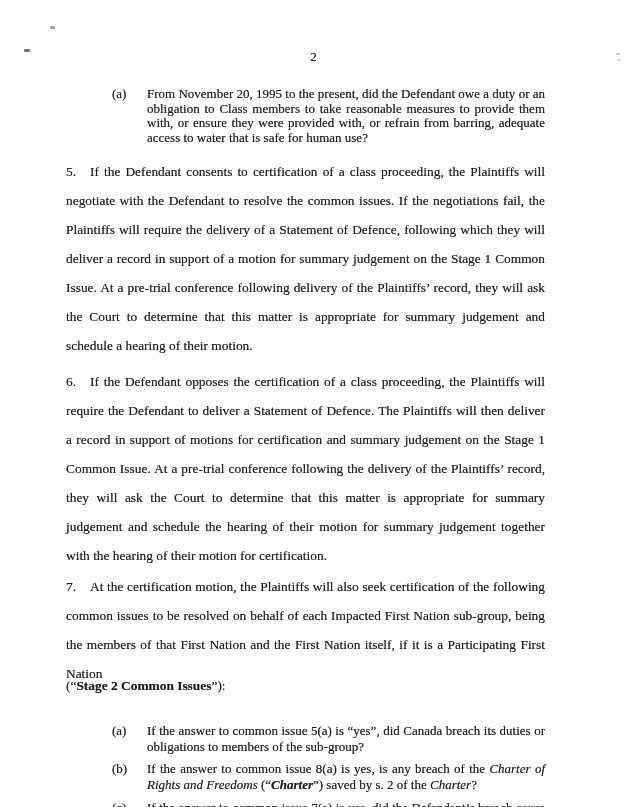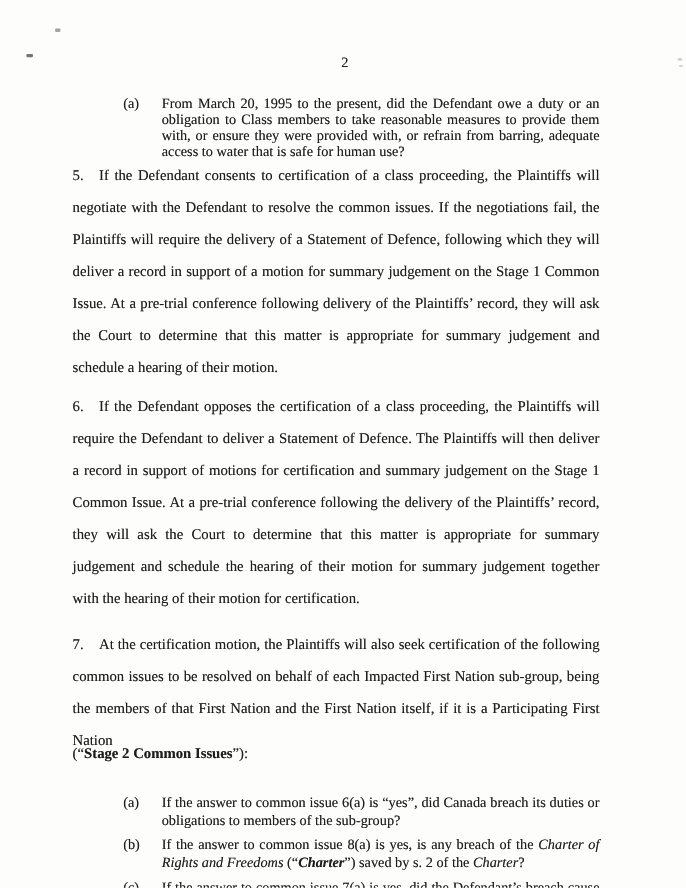--- a/index.html
+++ b/index.html
@@ -32,23 +32,23 @@
   .subitem .sub-label { flex: 0 0 35px; }
   .subitem .sub-text { flex: 1 1 auto; text-align: justify; }
   .subitem.top { margin-top: 24px; line-height: 14.5px; }
   .body-para {
     margin: 0;
     font-size: 13.4px;
     line-height: 29px;
     text-align: justify;
   }
   .para-num { display: inline-block; width: 24px; }
-  .p5 { margin-top: 0; }
+  .p5 { margin-top: 12px; }
   .p6 { margin-top: 7px; }
-  .p7 { margin-top: 13px; }
+  .p7 { margin-top: 2px; }
   .stage-heading {
     margin: -10px 0 16px 0;
     font-size: 13.4px;
     line-height: 16px;
   }
   .sub-a { margin-top: 29px; }
   .sub-b { margin-top: 6px; }
   .sub-c { margin-top: 7px; }
   .seg-bold { font-weight: 700; }
   .seg-italic { font-style: italic; }
@@ -66,34 +66,34 @@
 
   <span class="speck k1"></span>
   <span class="speck k2"></span>
   <span class="speck k3"></span>
   <span class="speck k4"></span>
 
   <div class="pageno">2</div>
 
   <div class="subitem top">
     <span class="sub-label">(a)</span>
-    <span class="sub-text">From March 20, 1995 to the present, did the Defendant owe a duty or an obligation to Class members to take reasonable measures to provide them with, or ensure they were provided with, or refrain from barring, adequate access to water that is safe for human use?</span>
+    <span class="sub-text">From November 20, 1995 to the present, did the Defendant owe a duty or an obligation to Class members to take reasonable measures to provide them with, or ensure they were provided with, or refrain from barring, adequate access to water that is safe for human use?</span>
   </div>
 
   <p class="body-para p5"><span class="para-num">5.</span><span>If the Defendant consents to certification of a class proceeding, the Plaintiffs will negotiate with the Defendant to resolve the common issues. If the negotiations fail, the Plaintiffs will require the delivery of a Statement of Defence, following which they will deliver a record in support of a motion for summary judgement on the Stage 1 Common Issue. At a pre-trial conference following delivery of the Plaintiffs’ record, they will ask the Court to determine that this matter is appropriate for summary judgement and schedule a hearing of their motion.</span></p>
 
   <p class="body-para p6"><span class="para-num">6.</span><span>If the Defendant opposes the certification of a class proceeding, the Plaintiffs will require the Defendant to deliver a Statement of Defence. The Plaintiffs will then deliver a record in support of motions for certification and summary judgement on the Stage 1 Common Issue. At a pre-trial conference following the delivery of the Plaintiffs’ record, they will ask the Court to determine that this matter is appropriate for summary judgement and schedule the hearing of their motion for summary judgement together with the hearing of their motion for certification.</span></p>
 
   <p class="body-para p7"><span class="para-num">7.</span><span>At the certification motion, the Plaintiffs will also seek certification of the following common issues to be resolved on behalf of each Impacted First Nation sub-group, being the members of that First Nation and the First Nation itself, if it is a Participating First Nation</span></p>
 
   <p class="stage-heading"><span>(“</span><span class="seg-bold">Stage 2 Common Issues</span><span>”):</span></p>
 
   <div class="subitem sub-a">
     <span class="sub-label">(a)</span>
-    <span class="sub-text"><span>If the answer to common issue 6(a) is “yes”, did Canada breach its duties or obligations to members of the sub-group?</span></span>
+    <span class="sub-text"><span>If the answer to common issue 5(a) is “yes”, did Canada breach its duties or obligations to members of the sub-group?</span></span>
   </div>
 
   <div class="subitem sub-b">
     <span class="sub-label">(b)</span>
     <span class="sub-text"><span>If the answer to common issue 8(a) is yes, is any breach of the </span><span class="seg-italic">Charter of Rights and Freedoms</span><span> (“</span><span class="seg-bold-italic">Charter</span><span>”) saved by s. 2 of the </span><span class="seg-italic">Charter</span><span>?</span></span>
   </div>
 
   <div class="subitem sub-c">
     <span class="sub-label">(c)</span>
     <span class="sub-text"><span>If the answer to common issue 7(a) is yes, did the Defendant’s breach cause a substantial and unreasonable interference with Class members’ or their First Nations’ use and enjoyment of their lands?</span></span>

